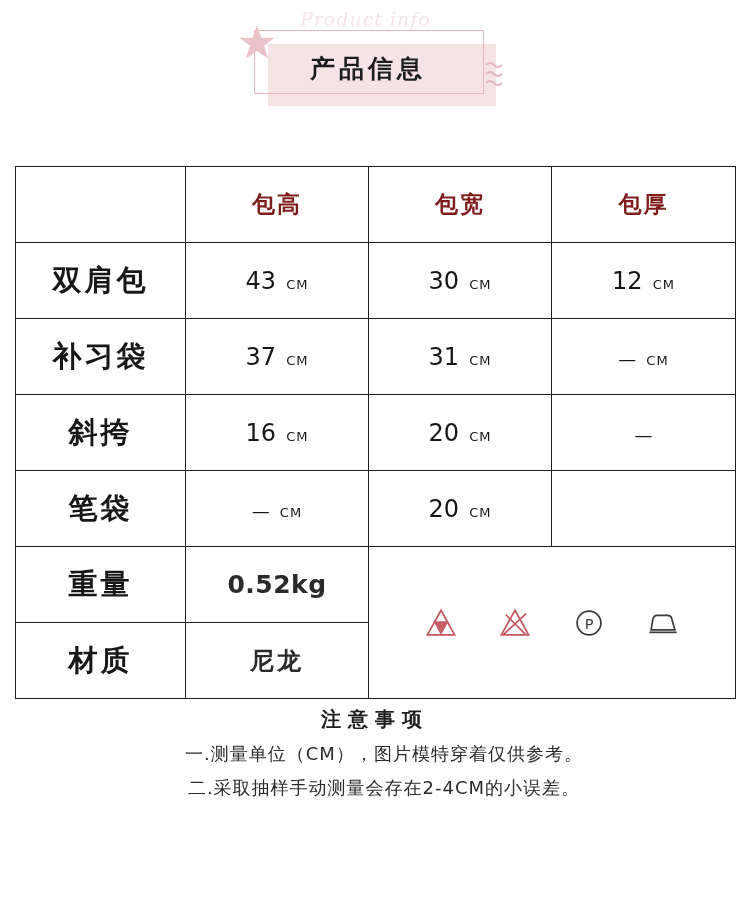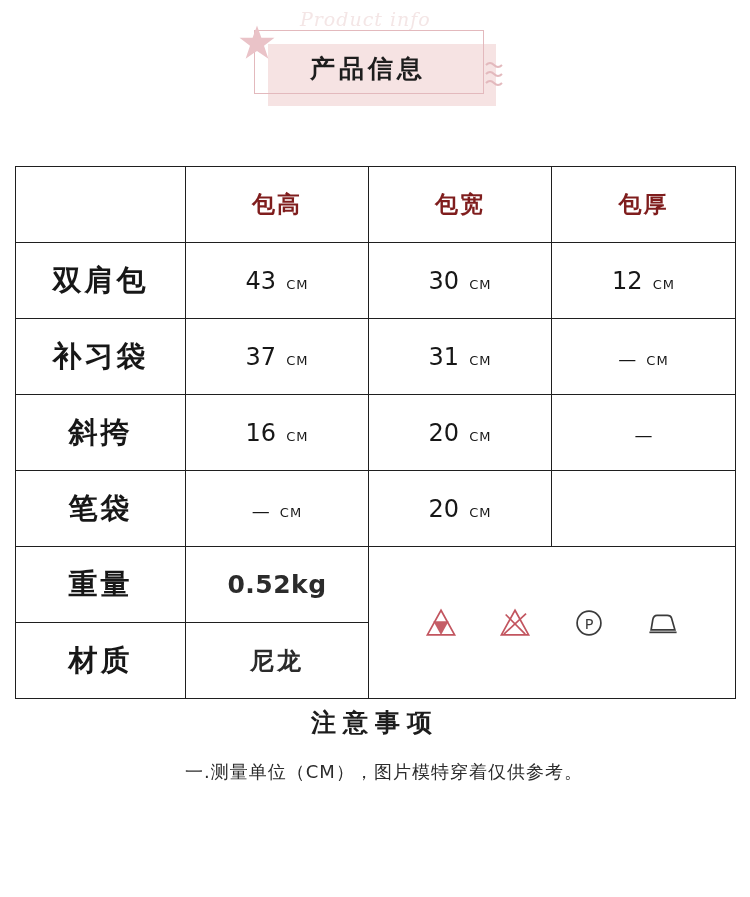--- a/index.html
+++ b/index.html
@@ -163,25 +163,25 @@
 
   
   .notes {
     position: absolute;
     left: 0;
     top: 706px;
     width: 750px;
     text-align: center;
   }
   .notes-title {
-    font-size: 25px;
+    font-size: 20px;
     font-weight: bold;
     letter-spacing: 7px;
     color: #1d1d1d;
-    margin-bottom: 16px;
+    margin-bottom: 4px;
     font-family: "DejaVu Sans", sans-serif;
   }
   .note-line {
     font-size: 18px;
     color: #2b2b2b;
     line-height: 34px;
     letter-spacing: 1px;
     font-family: "DejaVu Sans", sans-serif;
     padding-left: 18px;
   }
@@ -285,13 +285,14 @@
         <td class="row-label">材质</td>
         <td class="material-val">尼龙</td>
       </tr>
     </tbody>
   </table>
 </div>
 
 <div class="notes">
   <div class="notes-title">注意事项</div>
   <div class="note-line">一.测量单位（CM），图片模特穿着仅供参考。</div>
+  <div class="note-line">二.采取抽样手动测量会存在2-4CM的小误差。</div>
 </div>
 
 </body></html>

